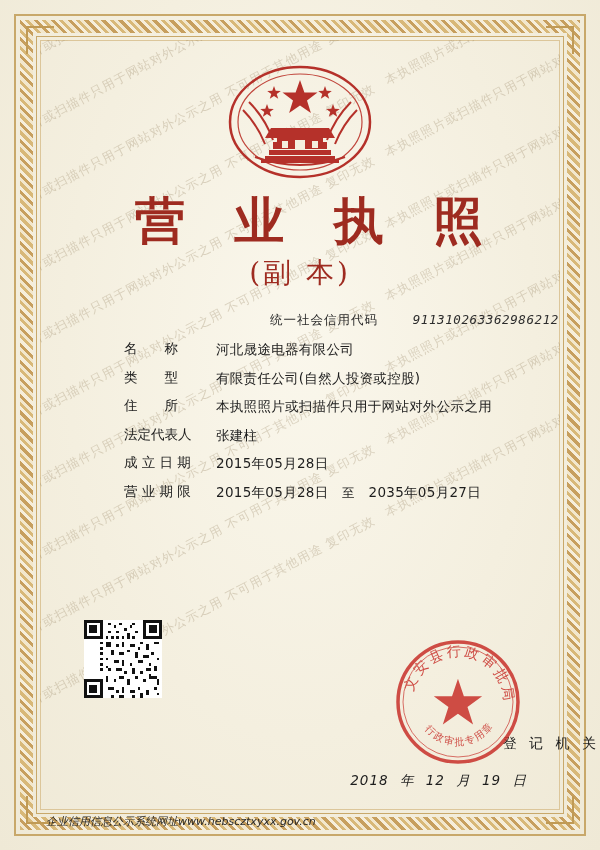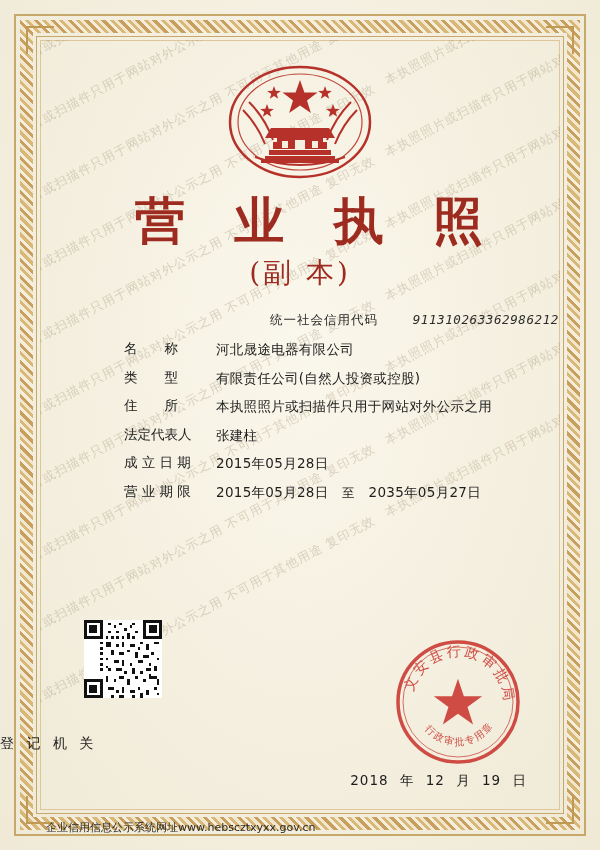--- a/index.html
+++ b/index.html
@@ -195,51 +195,52 @@
     height: 128px;
     z-index: 6;
     opacity: 0.85;
   }
 
   
   .registry {
     position: absolute;
     top: 735px;
     left: 0; right: 0;
-    text-align: left;
+    text-align: right;
     font-size: 14px;
     letter-spacing: 4px;
     color: #1d1d1d;
     z-index: 4;
   }
   .issue-date {
     position: absolute;
     top: 772px;
     right: 70px;
     font-size: 13.5px;
     color: #1d1d1d;
     letter-spacing: 1px;
     z-index: 4;
   }
-  .issue-date span { padding: 0 3px; }
+  .issue-date span { padding: 0 3px; font-style: italic; }
 
   
   .footer {
     position: absolute;
     bottom: 10px;
     left: 0; right: 0;
     height: 26px;
     display: flex;
-    align-items: center;
+    align-items: flex-start;
     justify-content: space-between;
     padding: 0 46px;
     font-size: 11px;
     color: #2a2a2a;
     z-index: 7;
     box-sizing: border-box;
+    font-style: italic;
   }
   .footer-left { display: flex; align-items: baseline; }
   .footer-url { color: #2a2a2a; text-decoration: none; }
 </style>
 </head>
 <body>
 
 <div id="license-page">
 
   <div class="border-outer"></div>

